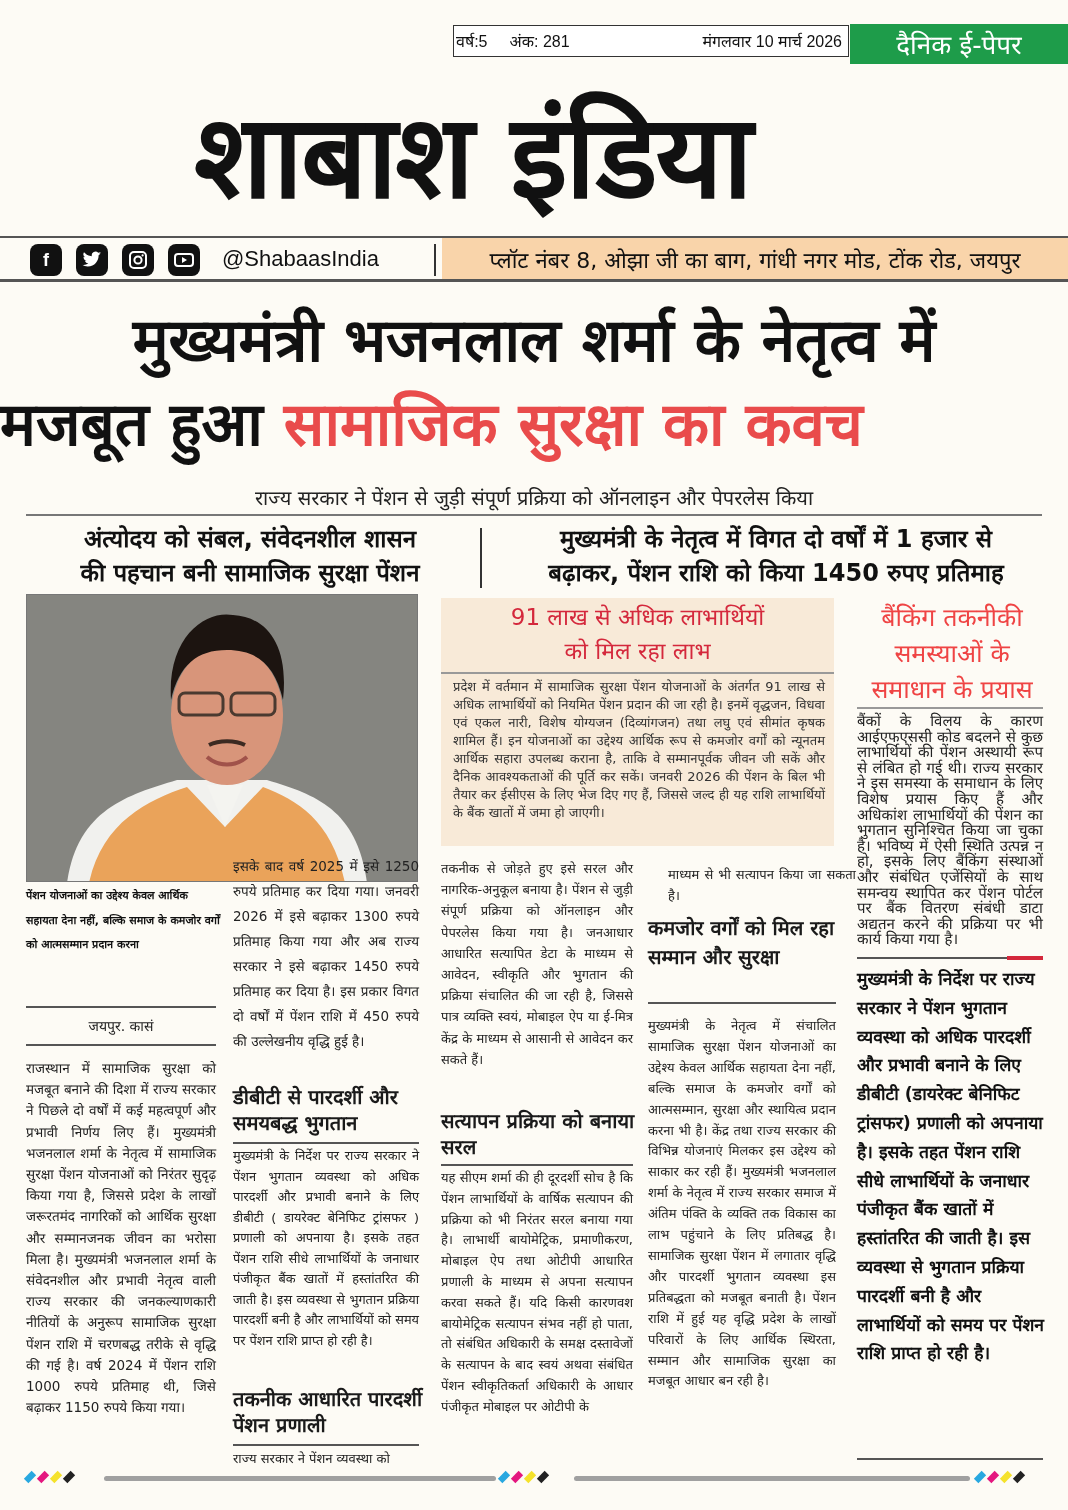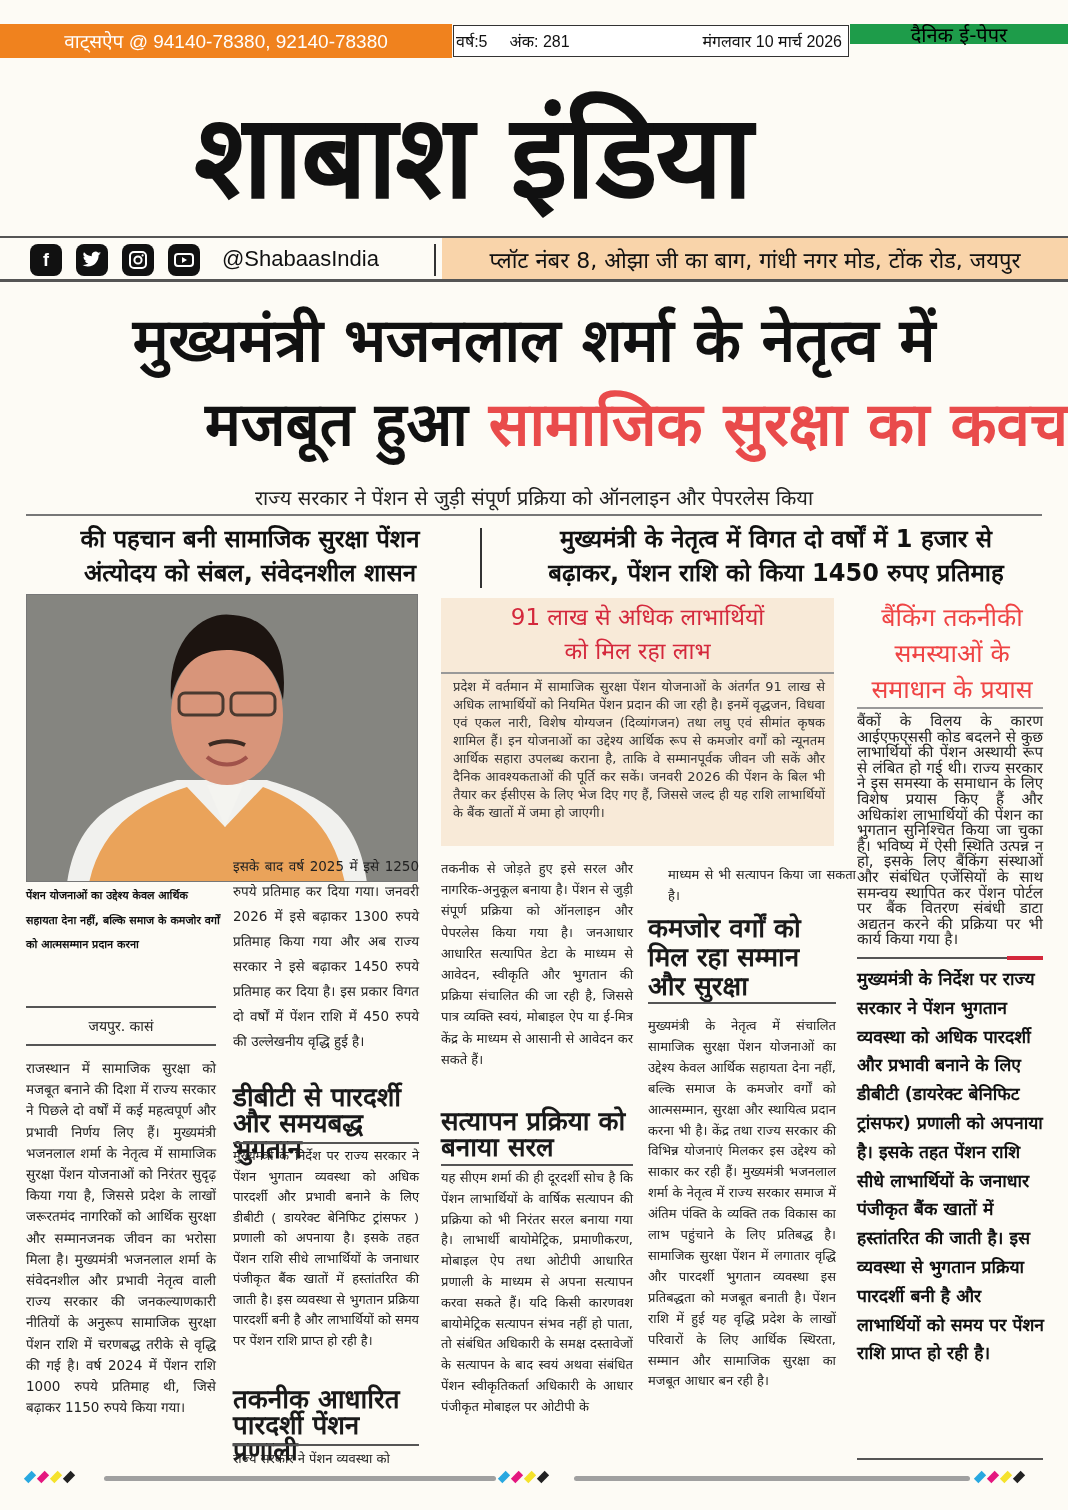--- a/index.html
+++ b/index.html
@@ -5,43 +5,43 @@
 *{box-sizing:border-box;margin:0;padding:0}
 html,body{width:1068px;height:1510px;background:#fdfbf5;overflow:hidden}
 body{position:relative;font-family:"DejaVu Sans",sans-serif;color:#1a1a1a}
 .abs{position:absolute}
 
 .topbar{left:0;top:24px;width:1068px;height:34px}
 .tb-left{left:0;top:0;width:452px;height:34px;background:#f0821e;color:#fff;font-size:19px;display:flex;align-items:center;justify-content:center;font-family:"Liberation Sans",sans-serif}
 .tb-mid{left:453px;top:1px;width:396px;height:32px;background:#fff;border:1.5px solid #333;display:flex;align-items:center;font-size:16px;font-family:"Liberation Sans",sans-serif;color:#111}
 .tb-mid span{margin-left:2px}
 .tb-mid .date{margin-left:auto;margin-right:6px}
-.tb-right{left:850px;top:0;width:218px;height:20px;background:#1e9c4a;color:#000000;font-size:20px;display:flex;align-items:center;justify-content:center}
+.tb-right{left:850px;top:0;width:218px;height:40px;background:#1e9c4a;color:#ffffff;font-size:26px;display:flex;align-items:center;justify-content:center}
 
 .masthead{left:0;top:82px;width:945px;height:150px;text-align:center;font-size:116px;font-weight:bold;line-height:150px;letter-spacing:-2px;color:#111;font-family:"DejaVu Sans",sans-serif}
 
 .social-row{left:0;top:236px;width:1068px;height:46px;border-top:2px solid #555;border-bottom:3px solid #555}
 .social-icons{left:30px;top:6px;display:flex;gap:14px;align-items:center}
 .sicon{width:32px;height:32px;background:#111;border-radius:8px;color:#fff;display:flex;align-items:center;justify-content:center;font-weight:bold;font-size:18px;font-family:"Liberation Sans",sans-serif}
 .handle{left:222px;top:8px;font-size:22px;font-family:"Liberation Sans",sans-serif;color:#111}
 .vsep{left:434px;top:6px;width:2px;height:32px;background:#333}
 .address{left:442px;top:0;width:626px;height:41px;background:#f9d4aa;display:flex;align-items:center;justify-content:center;font-size:22px;color:#111}
 
 .hl1{left:0;top:300px;width:1068px;text-align:center;font-size:60px;font-weight:bold;line-height:80px;color:#111}
-.hl2{left:0;top:384px;width:1068px;text-align:right;font-size:60px;font-weight:bold;line-height:80px;color:#111}
+.hl2{left:0;top:384px;width:1068px;text-align:left;font-size:60px;font-weight:bold;line-height:80px;color:#111}
 .hl2 .red{color:#e94b4b}
 .subhl{left:0;top:484px;width:1068px;text-align:center;font-size:20px;color:#222}
 .hrule{height:2px;background:#777}
 .deck{top:522px;height:72px;font-size:24px;font-weight:bold;text-align:center;line-height:34px;color:#111}
 .deck-sep{left:480px;top:528px;width:2px;height:60px;background:#333}
 
 .photo{left:26px;top:594px;width:392px;height:288px;background:#8a8a86;overflow:hidden;border:1px solid #777}
 
 .col{font-size:13.5px;line-height:21.2px;text-align:justify;color:#222}
-.sub{font-size:26px;font-weight:bold;line-height:26px;color:#1a1a1a}
+.sub{font-size:20px;font-weight:bold;line-height:26px;color:#1a1a1a}
 .rule{height:1.5px;background:#555}
 .caption{font-size:11px;font-weight:bold;line-height:24.5px;color:#111}
 .byline{font-size:14px;text-align:center;color:#222}
 
 .box{left:441px;top:598px;width:393px;height:248px;background:#f8ead8}
 .box-title{left:0;top:2px;width:393px;text-align:center;font-size:23px;line-height:34px;color:#d4283c}
 .box-rule{left:0;top:74px;width:393px;height:2px;background:#999}
 .box-text{left:12px;top:80px;width:372px;font-size:13px;line-height:18px;text-align:justify;color:#333}
 
 .rhead{left:852px;top:600px;width:200px;text-align:center;font-size:25px;line-height:36px;color:#ef4444}
@@ -49,21 +49,20 @@
 .bold-col{font-size:17.5px;font-weight:bold;line-height:28.8px;color:#111}
 
 .foot{left:0;top:1470px;width:1068px;height:20px}
 .diam{width:8px;height:10px;transform:rotate(45deg) scale(.8,1.1);display:inline-block}
 .bar-grey{height:5px;background:#a0a0a0;border-radius:3px}
 </style>
 </head>
 <body>
 
 <div class="abs topbar">
-  <div class="abs tb-left">वाट्सऐप @ 94140-78380, 92140-78380</div>
   <div class="abs tb-mid">
     <span>वर्ष:5</span>
     <span style="margin-left:22px">अंक: 281</span>
     <span class="date">मंगलवार 10 मार्च 2026</span>
   </div>
   <div class="abs tb-right">दैनिक ई-पेपर</div>
 </div>
 
 <div class="abs masthead">शाबाश इंडिया</div>
 
@@ -96,22 +95,22 @@
 
 <div class="abs hl1">मुख्यमंत्री भजनलाल शर्मा के नेतृत्व में</div>
 <div class="abs hl2">
   <span>मजबूत हुआ</span>
   <span class="red">सामाजिक सुरक्षा का कवच</span>
 </div>
 <div class="abs subhl">राज्य सरकार ने पेंशन से जुड़ी संपूर्ण प्रक्रिया को ऑनलाइन और पेपरलेस किया</div>
 <div class="abs hrule" style="left:26px;top:514px;width:1016px"></div>
 
 <div class="abs deck" style="left:30px;width:440px">
+  <div>अंत्योदय को संबल, संवेदनशील शासन</div>
   <div>की पहचान बनी सामाजिक सुरक्षा पेंशन</div>
-  <div>अंत्योदय को संबल, संवेदनशील शासन</div>
 </div>
 <div class="abs deck-sep"></div>
 <div class="abs deck" style="left:492px;width:568px">
   <div>मुख्यमंत्री के नेतृत्व में विगत दो वर्षों में 1 हजार से</div>
   <div>बढ़ाकर, पेंशन राशि को किया 1450 रुपए प्रतिमाह</div>
 </div>
 
 <div class="abs photo" title="मुख्यमंत्री भजनलाल शर्मा">
   <svg width="392" height="288" viewBox="0 0 392 288">
     <rect width="392" height="288" fill="#858580"></rect>

